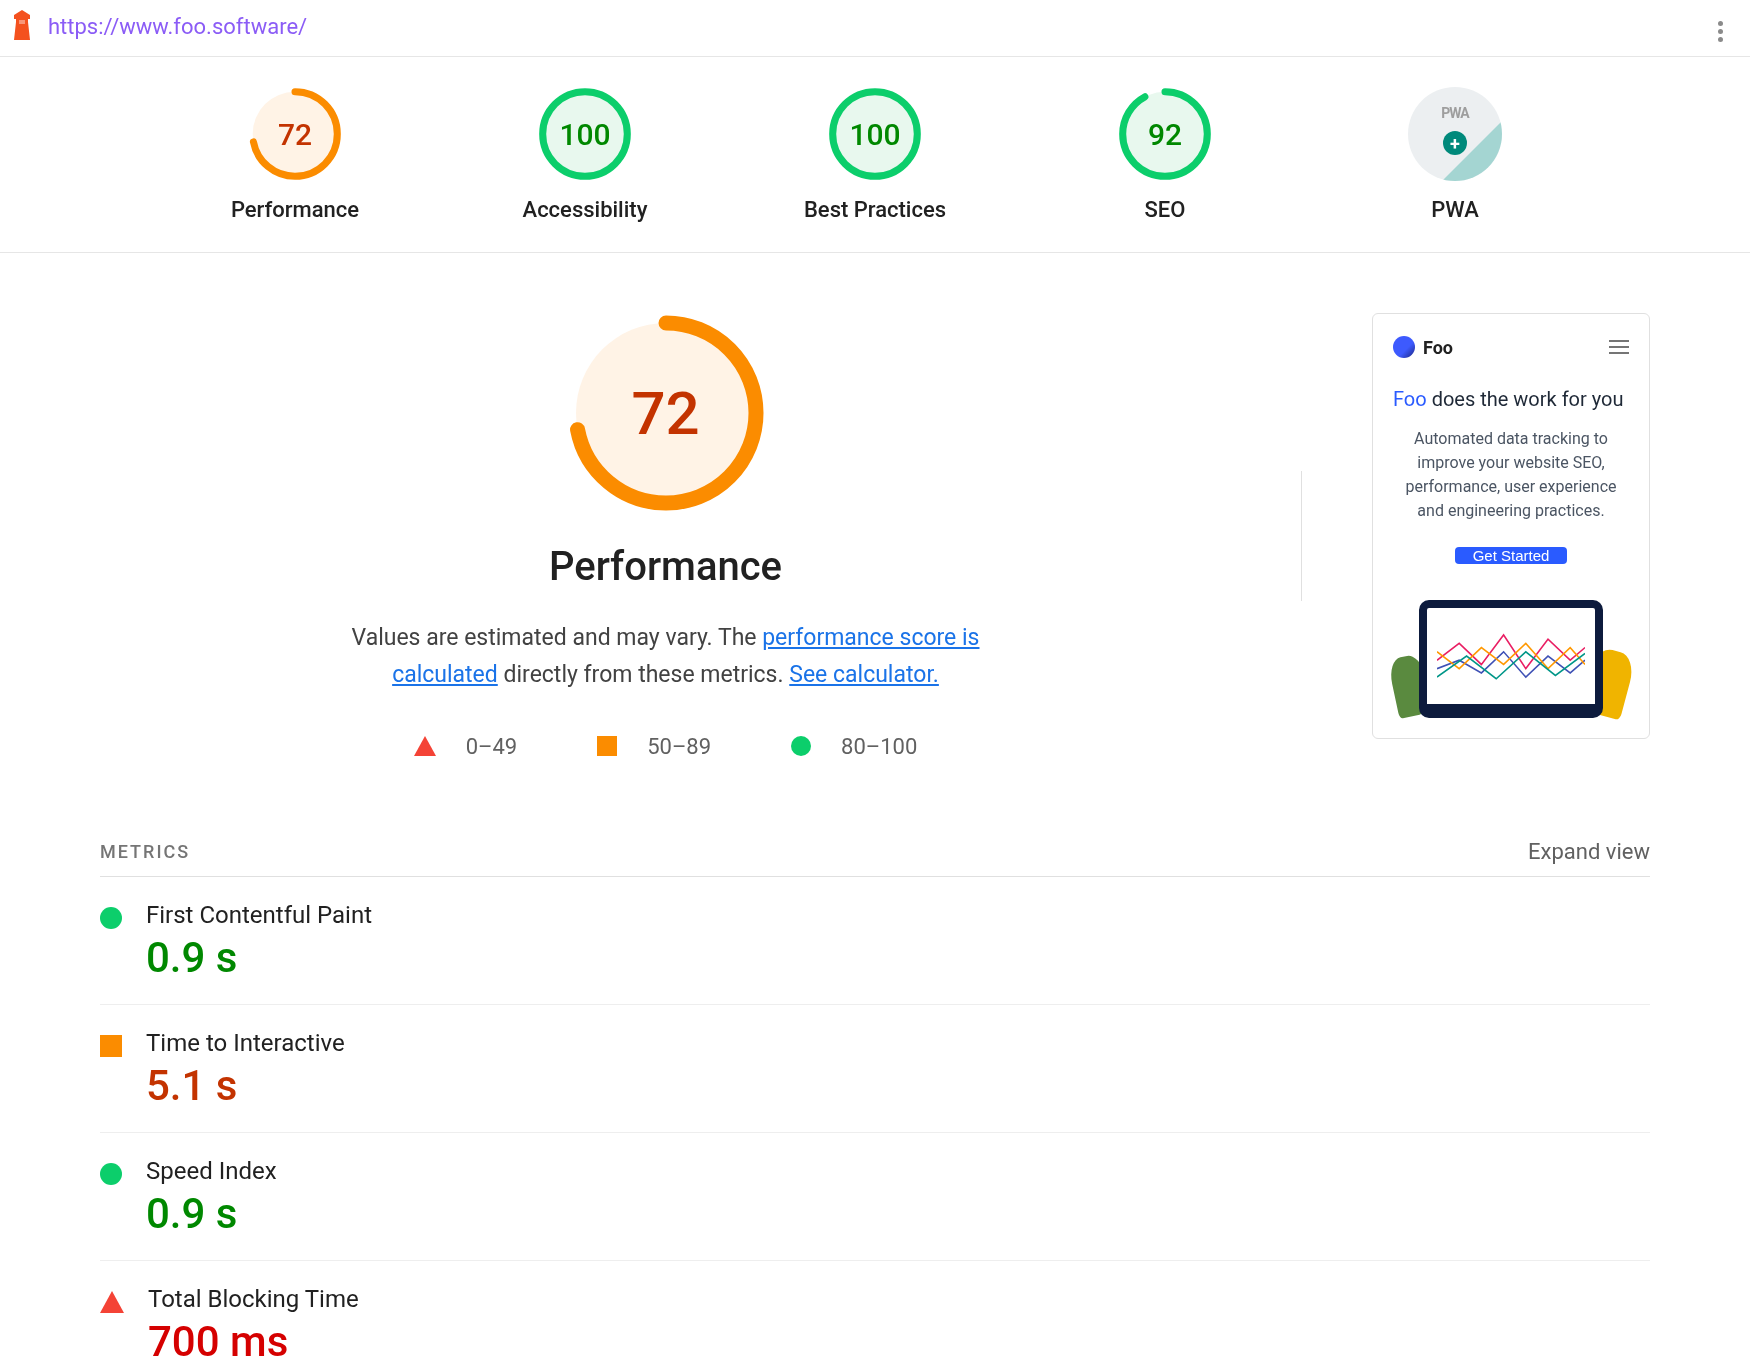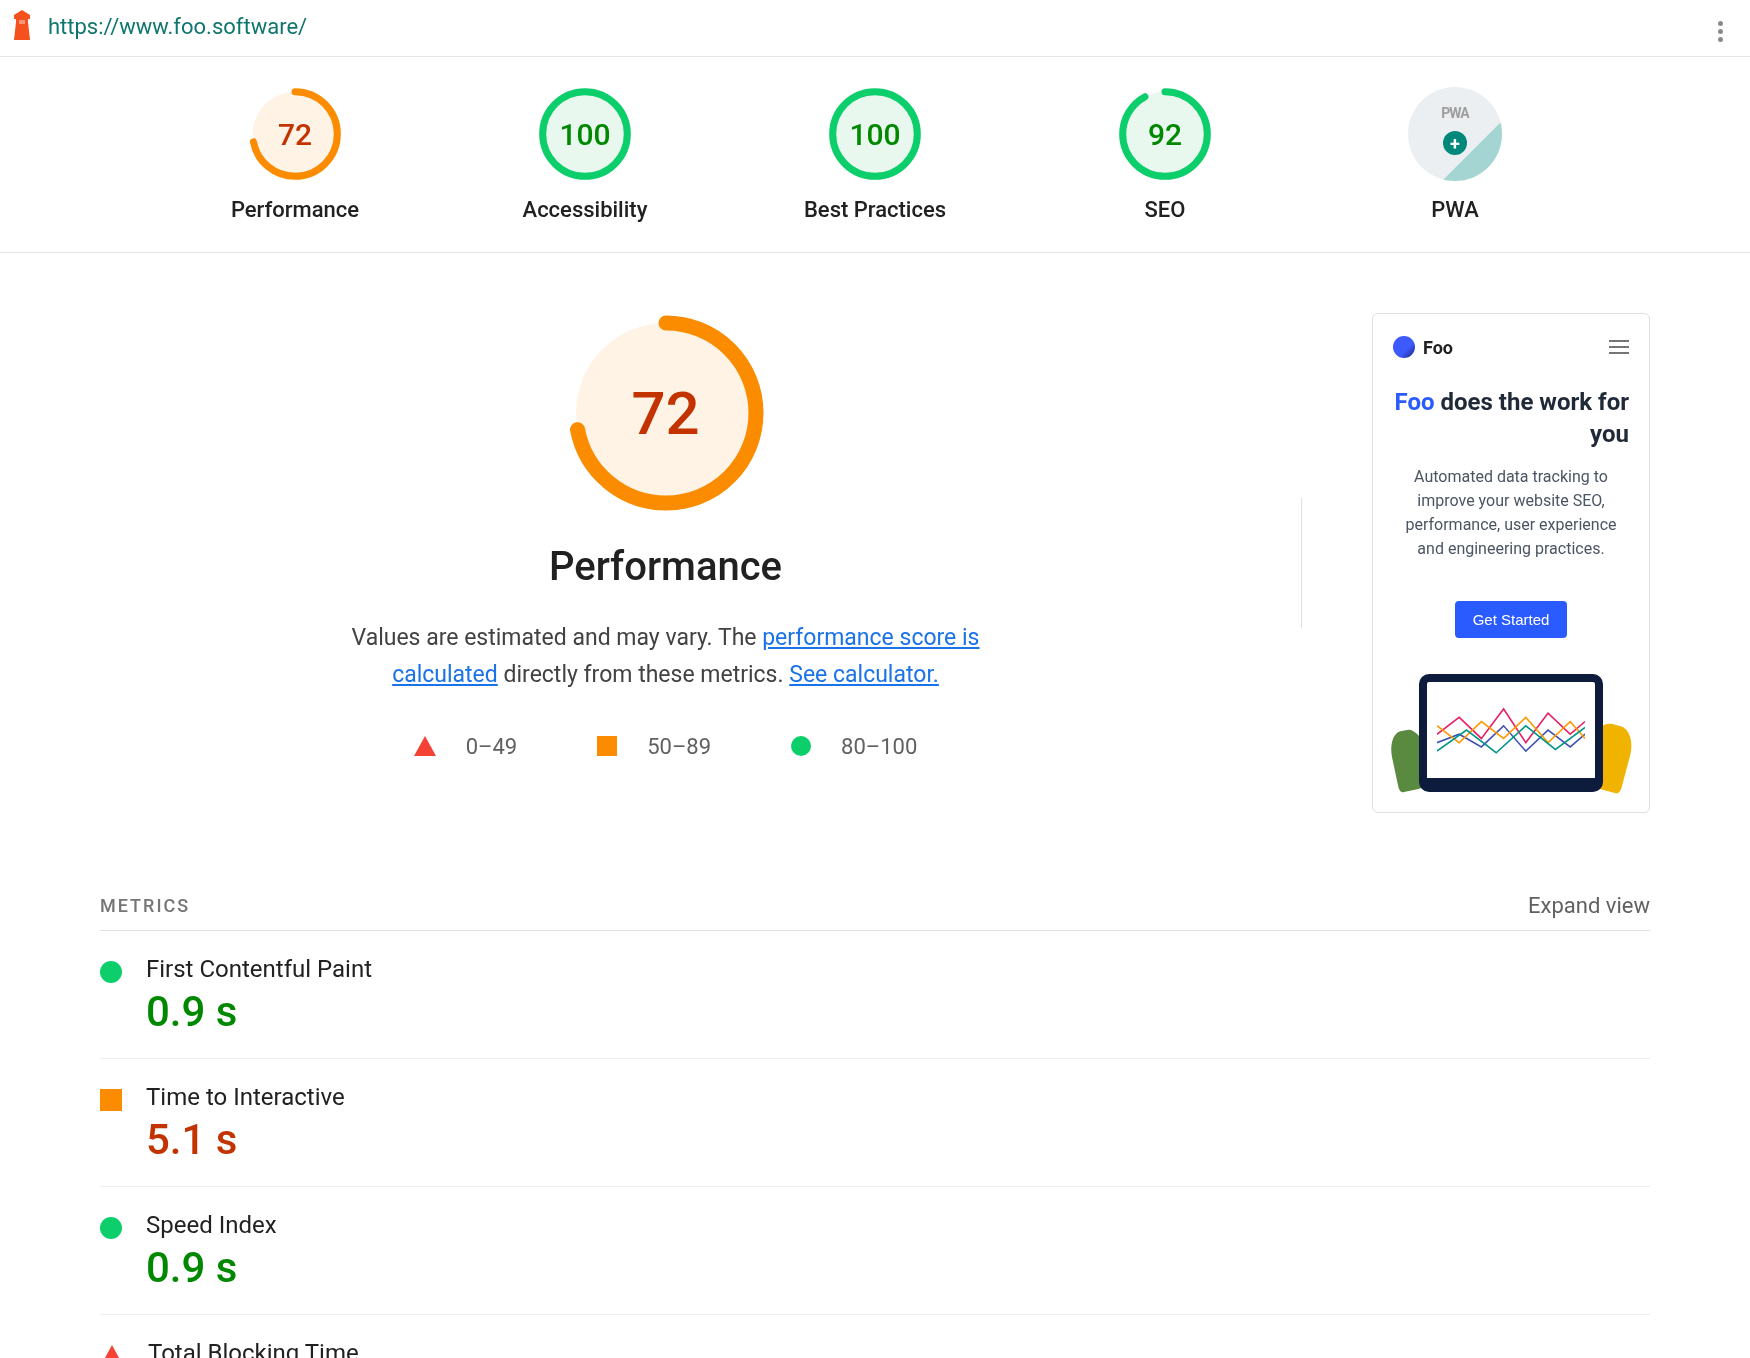--- a/index.html
+++ b/index.html
@@ -2,21 +2,21 @@
 <html><head>
 <meta charset="utf-8">
 <style>
   * { box-sizing: border-box; margin: 0; padding: 0; }
   html, body { font-family: -apple-system, BlinkMacSystemFont, "Segoe UI", Roboto, Helvetica, Arial, sans-serif; color:#212121; background:#fff; }
   body { width:1750px; }
 
   
   .header { display:flex; align-items:center; padding:10px 16px 14px 10px; border-bottom:1px solid #e6e6e6; }
   .header .lh-icon { width:24px; height:32px; margin-right:14px; }
-  .header .url { font-size:22px; color:#0f766e; flex:1; }
+  .header .url { font-size:22px; color:#8b5cf6; flex:1; }
   .header .menu { width:28px; text-align:center; cursor:pointer; color:#666; }
   .dots { display:inline-flex; flex-direction:column; gap:3px; align-items:center; }
   .dots span { width:5px; height:5px; border-radius:50%; background:#8a8a8a; display:block; }
 
   
   .summary { display:flex; justify-content:center; gap:130px; padding:30px 0 30px; border-bottom:1px solid #e6e6e6; }
   .score { display:flex; flex-direction:column; align-items:center; width:160px; cursor:pointer; }
   .gauge-wrap { position:relative; width:94px; height:94px; }
   .gauge-wrap svg { width:94px; height:94px; }
   .gauge-num { position:absolute; inset:0; display:flex; align-items:center; justify-content:center; font-size:30px; font-weight:500; }
@@ -48,24 +48,24 @@
   .shape-sq { width:20px; height:20px; background:#fb8c00; }
   .shape-cir { width:20px; height:20px; border-radius:50%; background:#0cce6b; }
 
   
   .preview { width:278px; border:1px solid #e0e0e0; border-radius:6px; padding:22px 20px 14px; font-size:15px; }
   .preview .phead { display:flex; align-items:center; justify-content:space-between; margin-bottom:28px;}
   .preview .brand { display:flex; align-items:center; gap:8px; font-weight:700; font-size:18px;}
   .brand-logo { width:22px; height:22px; border-radius:50%; background:linear-gradient(135deg,#3d5afe 60%,#1a237e);}
   .ham { display:flex; flex-direction:column; gap:4px;}
   .ham span{ width:20px; height:2px; background:#757575; display:block;}
-  .preview h3 { text-align:right; font-size:24px; line-height:1.35; font-weight:700; color:#1f2937;}
+  .preview h3 { text-align:left; font-size:20px; line-height:1.35; font-weight:400; color:#1f2937;}
   .preview h3 .foo { color:#2a5bff; }
   .preview p { text-align:center; font-size:16px; color:#4b5563; margin-top:14px; line-height:1.5;}
-  .preview .cta { display:block; margin:40px auto 0; background:#2a5bff; color:#fff; border:none; padding:10px 18px; border-radius:4px; font-size:15px; }
+  .preview .cta { display:block; margin:24px auto 0; background:#2a5bff; color:#fff; border:none; padding:0 18px; border-radius:4px; font-size:15px; }
   .preview .illus { margin-top:30px; height:130px; position:relative; }
   .preview .laptop { position:absolute; left:26px; right:26px; top:6px; bottom:6px; background:#fff; border:8px solid #0d1b3d; border-bottom-width:14px; border-radius:10px; }
   .preview .leaf1 { position:absolute; left:0; bottom:8px; width:34px; height:60px; background:#5a8a3f; border-radius:40% 40% 40% 10%; transform:rotate(-12deg);}
   .preview .leaf2 { position:absolute; right:0; bottom:8px; width:42px; height:66px; background:#f0b400; border-radius:40% 40% 10% 40%; transform:rotate(15deg);}
   .preview .lines { position:absolute; inset:10px; }
   .preview .lines svg { width:100%; height:100%; }
 
   
   .metrics-head { display:flex; justify-content:space-between; align-items:center; margin-top:80px; border-bottom:1px solid #e0e0e0; padding-bottom:12px; }
   .metrics-head .title { font-size:18px; letter-spacing:2px; color:#757575; font-weight:500; }

